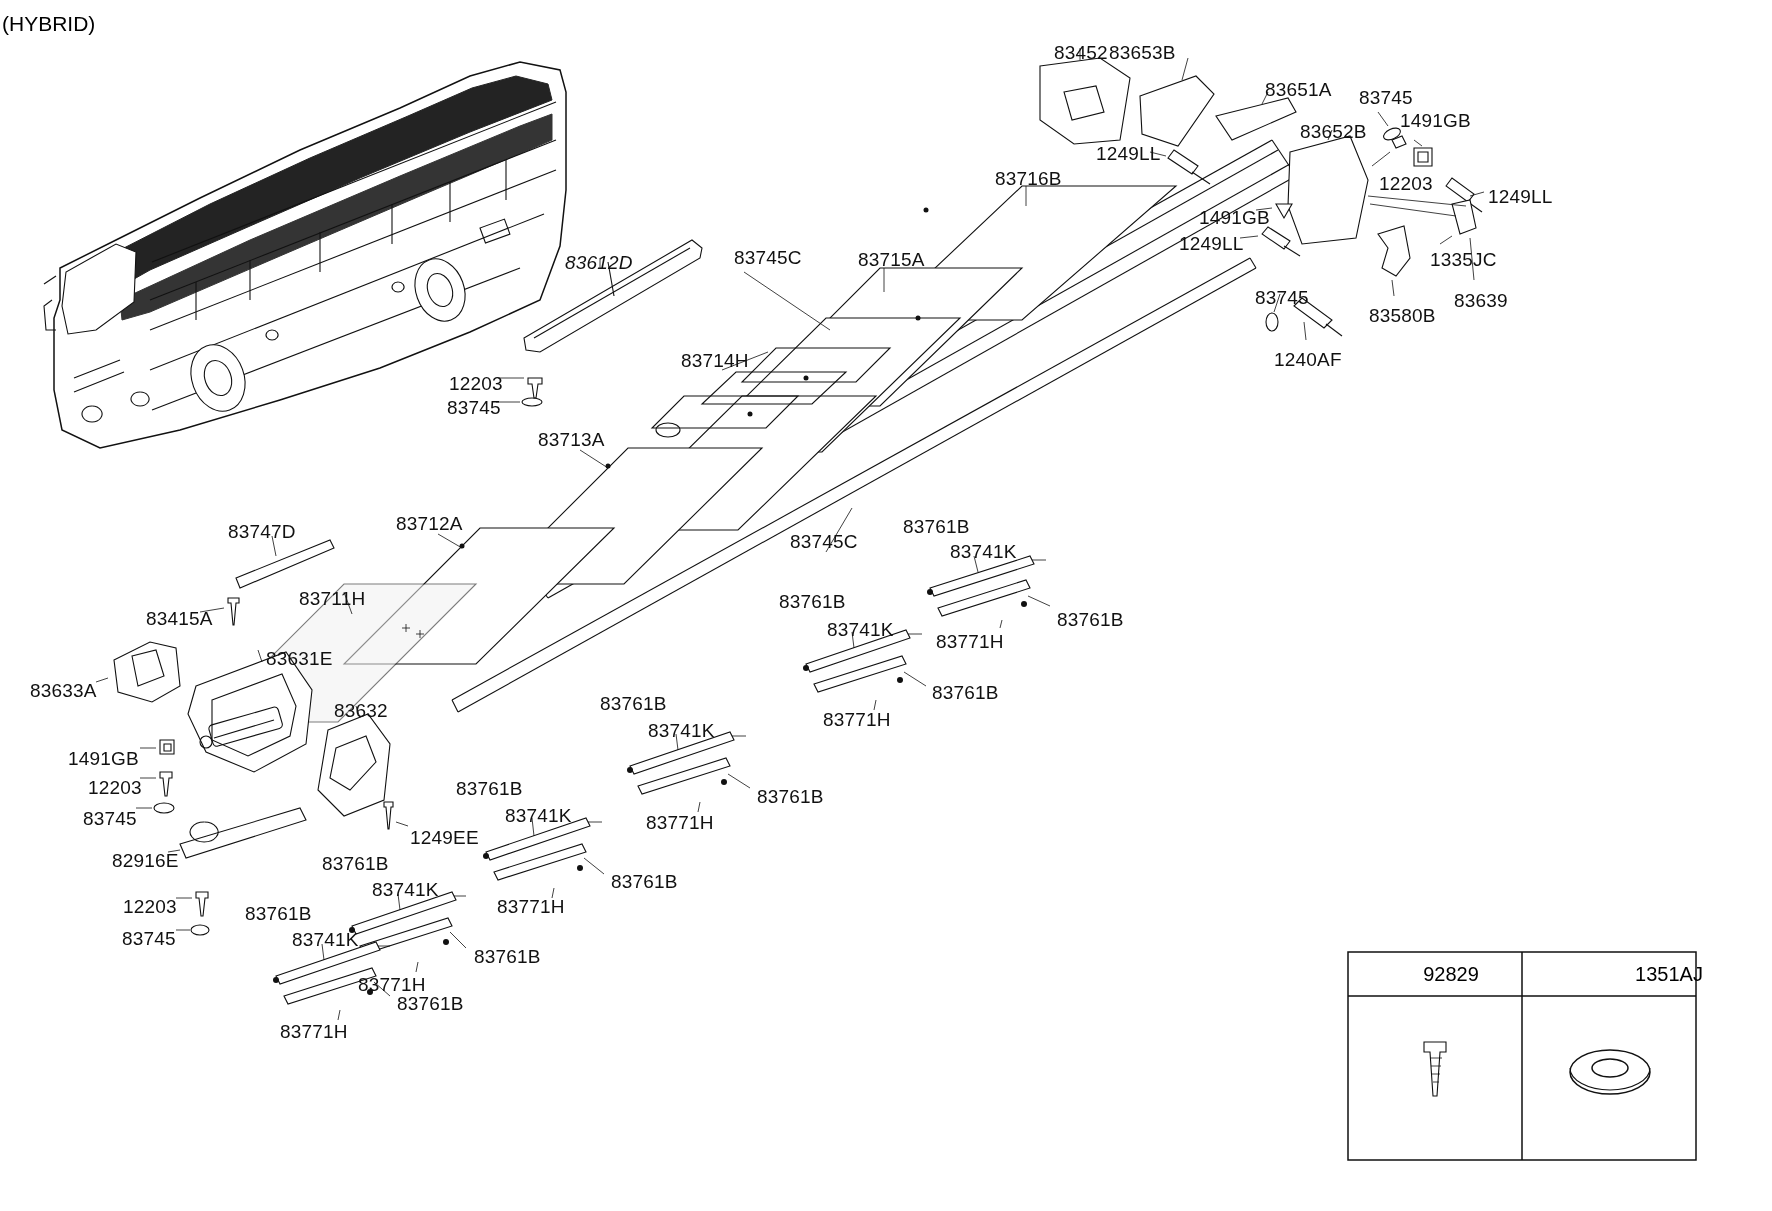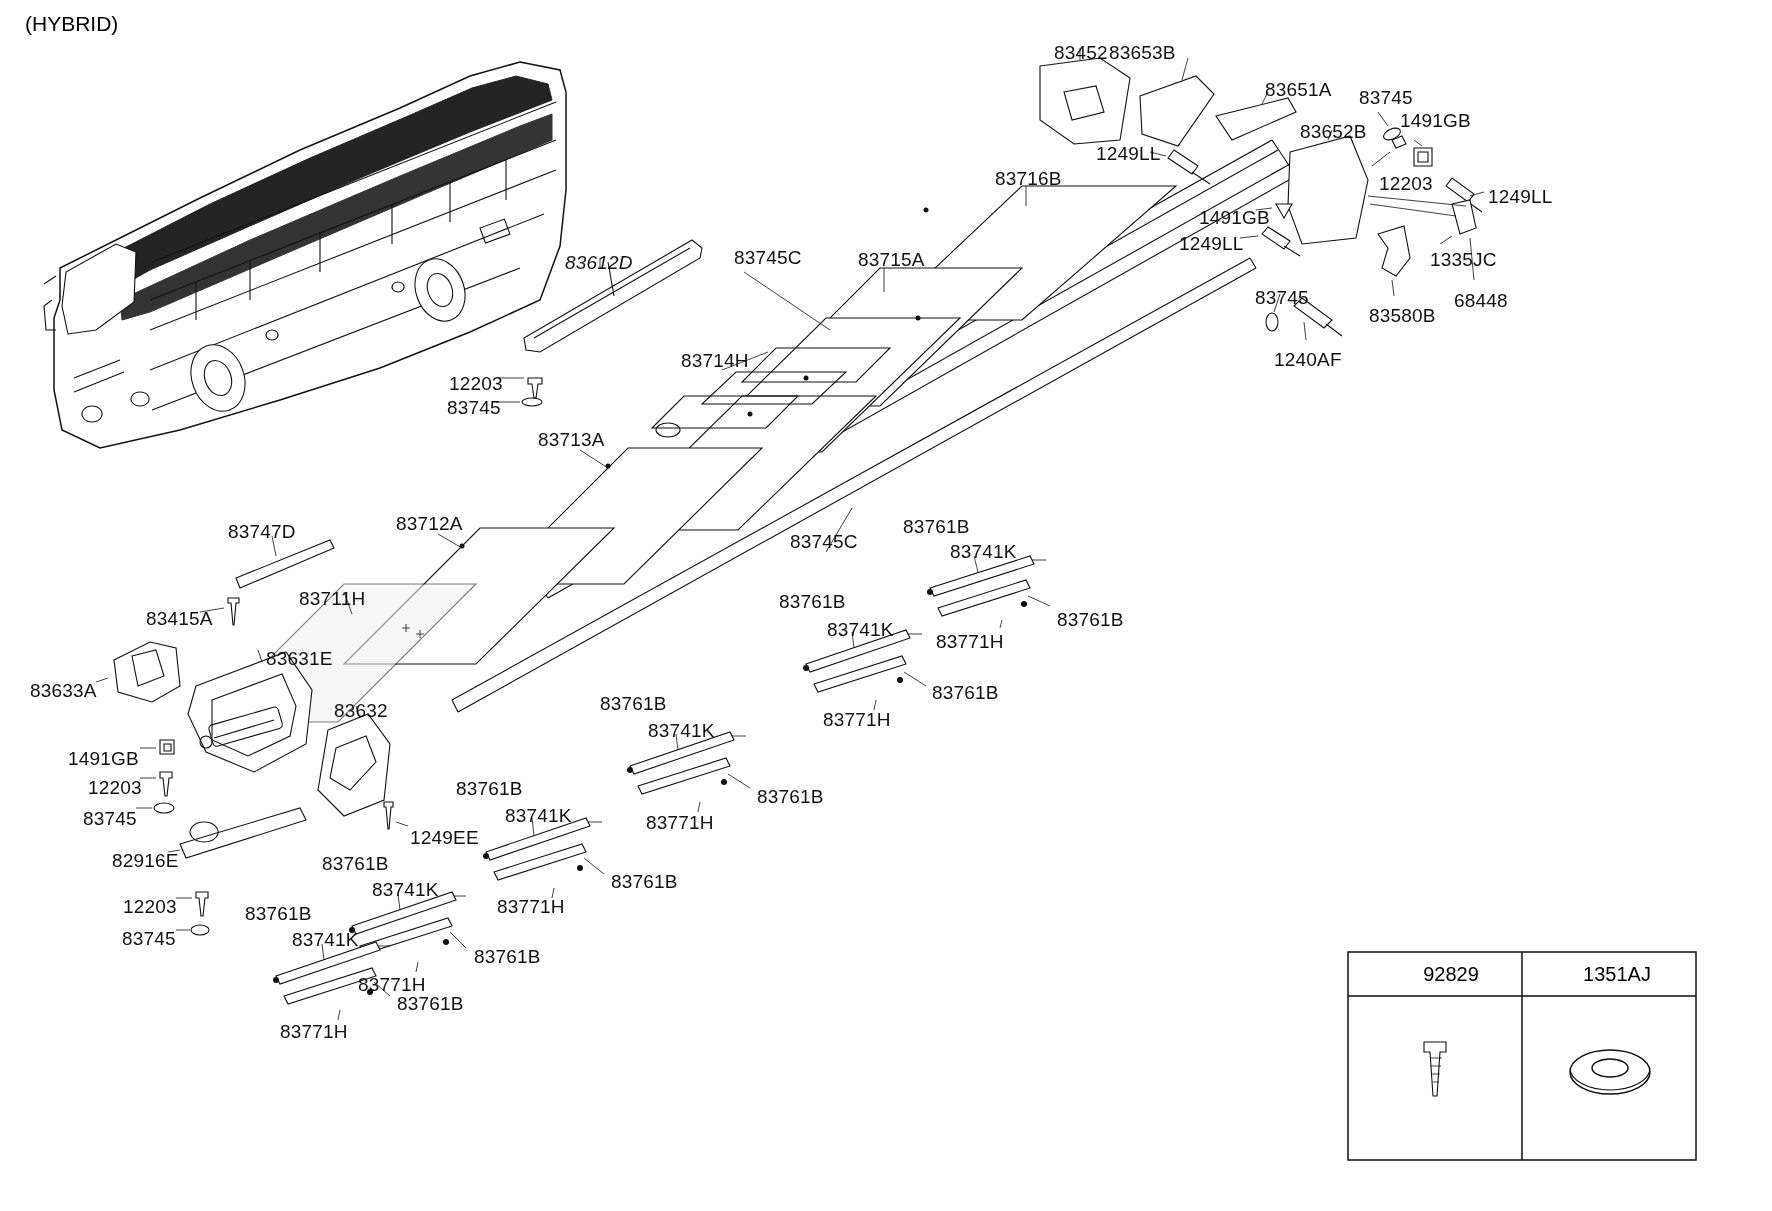--- a/index.html
+++ b/index.html
@@ -301,35 +301,35 @@
 
       <path class="fillw" d="M1424,1042 l22,0 l0,10 l-6,0 l-3,44 l-4,0 l-3,-44 l-6,0 Z"></path>
       <path class="thin" d="M1430,1058 l12,0 M1431,1066 l10,0 M1432,1074 l8,0 M1433,1082 l6,0"></path>
 
       <ellipse class="ln2" cx="1610" cy="1072" rx="40" ry="22"></ellipse>
       <ellipse class="ln2" cx="1610" cy="1068" rx="18" ry="9"></ellipse>
       <path class="ln" d="M1570,1068 a40,22 0 0,0 80,0"></path>
     </g>
   </svg>
 
-  <div class="hdr" style="left:25px;top:12px;">(HYBRID)</div>
+  <div class="hdr" style="left:2px;top:12px;">(HYBRID)</div>
 
   <div class="lbl" style="left:1054px;top:42px;">83452</div>
   <div class="lbl" style="left:1109px;top:42px;">83653B</div>
   <div class="lbl" style="left:1265px;top:79px;">83651A</div>
   <div class="lbl" style="left:1359px;top:87px;">83745</div>
   <div class="lbl" style="left:1400px;top:110px;">1491GB</div>
   <div class="lbl" style="left:1300px;top:121px;">83652B</div>
   <div class="lbl" style="left:1379px;top:173px;">12203</div>
   <div class="lbl" style="left:1488px;top:186px;">1249LL</div>
   <div class="lbl" style="left:1096px;top:143px;">1249LL</div>
   <div class="lbl" style="left:1199px;top:207px;">1491GB</div>
   <div class="lbl" style="left:1179px;top:233px;">1249LL</div>
   <div class="lbl" style="left:1430px;top:249px;">1335JC</div>
-  <div class="lbl" style="left:1454px;top:290px;">68448</div>
+  <div class="lbl" style="left:1454px;top:290px;">83639</div>
   <div class="lbl" style="left:1369px;top:305px;">83580B</div>
   <div class="lbl" style="left:1255px;top:287px;">83745</div>
   <div class="lbl" style="left:1274px;top:349px;">1240AF</div>
 
   <div class="lbl" style="left:995px;top:168px;">83716B</div>
   <div class="lbl" style="left:858px;top:249px;">83715A</div>
   <div class="lbl" style="left:734px;top:247px;">83745C</div>
   <div class="lbl" style="left:565px;top:252px;font-style:italic;">83612D</div>
   <div class="lbl" style="left:449px;top:373px;">12203</div>
   <div class="lbl" style="left:447px;top:397px;">83745</div>
@@ -376,15 +376,15 @@
   <div class="lbl" style="left:372px;top:879px;">83741K</div>
   <div class="lbl" style="left:474px;top:946px;">83761B</div>
   <div class="lbl" style="left:358px;top:974px;">83771H</div>
 
   <div class="lbl" style="left:245px;top:903px;">83761B</div>
   <div class="lbl" style="left:292px;top:929px;">83741K</div>
   <div class="lbl" style="left:397px;top:993px;">83761B</div>
   <div class="lbl" style="left:280px;top:1021px;">83771H</div>
 
   <div class="legend-cell-title" style="left:1348px;top:963px;width:206px;">92829</div>
-  <div class="legend-cell-title" style="left:1482px;top:963px;width:174px;padding-left:48px;">1351AJ</div>
+  <div class="legend-cell-title" style="left:1534px;top:963px;width:174px;padding-left:48px;">1351AJ</div>
 
 </div>
 
 </body></html>

